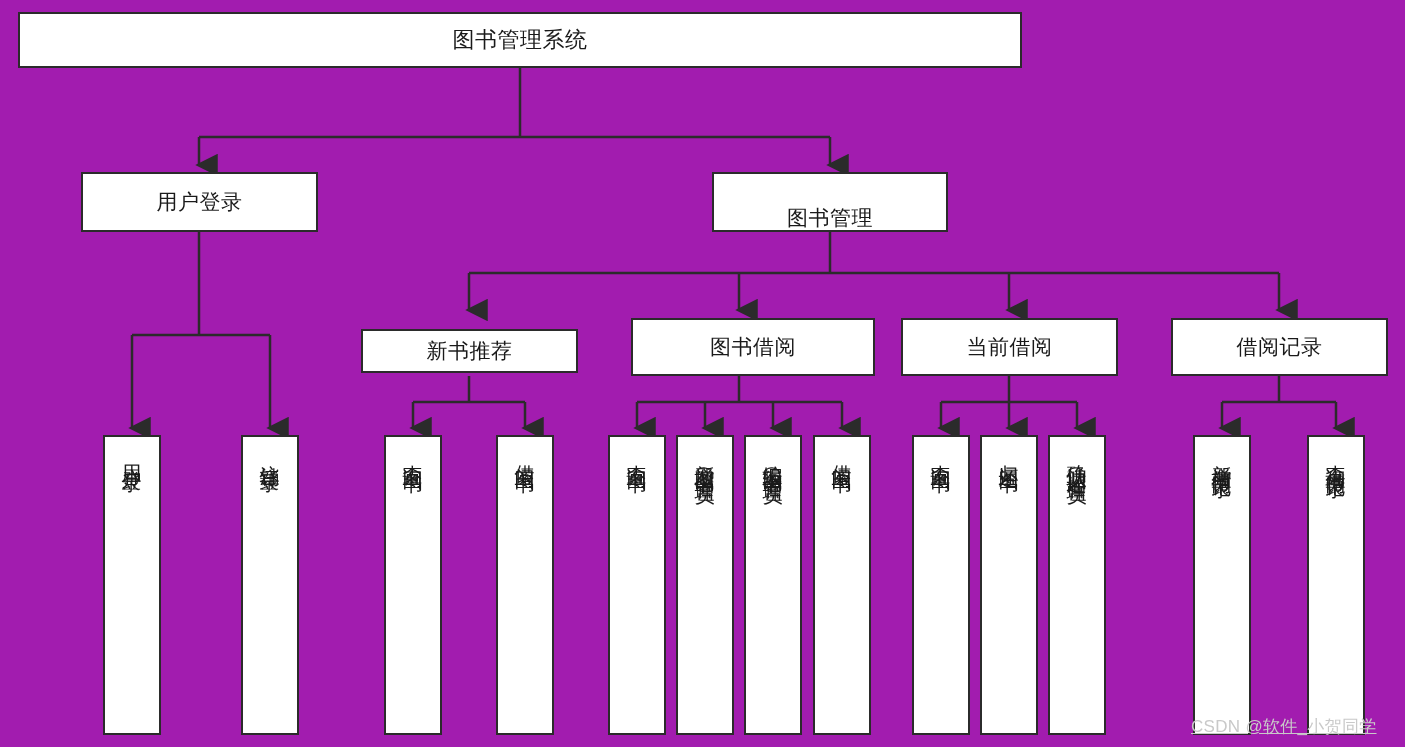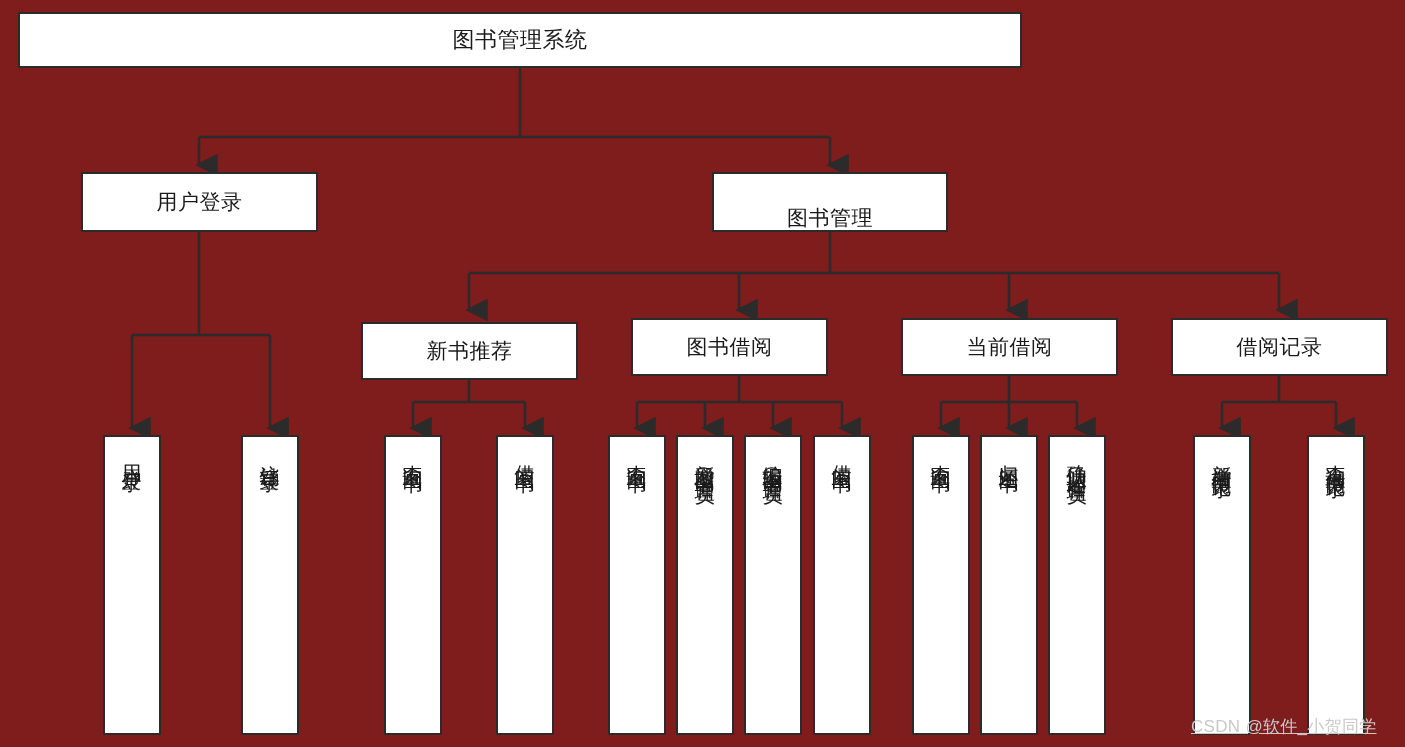--- a/index.html
+++ b/index.html
@@ -7,21 +7,21 @@
     padding: 0;
     background: #ffffff;
   }
   body {
     font-family: "Liberation Sans", "DejaVu Sans", sans-serif;
   }
   #canvas {
     position: relative;
     width: 1405px;
     height: 747px;
-    background: #7f1d1d;
+    background: #a21caf;
     overflow: hidden;
   }
   svg.edges {
     position: absolute;
     left: 0;
     top: 0;
     width: 1405px;
     height: 747px;
   }
   .node {
@@ -125,24 +125,24 @@
     <span class="node-label">图书管理系统</span>
   </div>
 
   <div class="node" style="left:81px; top:172px; width:237px; height:60px;">
     <span class="node-label">用户登录</span>
   </div>
   <div class="node" style="left:712px; top:172px; width:236px; height:60px;align-items:flex-end;">
     <span class="node-label">图书管理</span>
   </div>
 
-  <div class="node" style="left:361px; top:322px; width:217px; height:58px;">
+  <div class="node" style="left:361px; top:329px; width:217px; height:44px;">
     <span class="node-label">新书推荐</span>
   </div>
-  <div class="node" style="left:631px; top:318px; width:197px; height:58px;">
+  <div class="node" style="left:631px; top:318px; width:244px; height:58px;">
     <span class="node-label">图书借阅</span>
   </div>
   <div class="node" style="left:901px; top:318px; width:217px; height:58px;">
     <span class="node-label">当前借阅</span>
   </div>
   <div class="node" style="left:1171px; top:318px; width:217px; height:58px;">
     <span class="node-label">借阅记录</span>
   </div>
 
   <div class="node leaf" style="left:103px; top:435px; width:58px; height:300px;">

